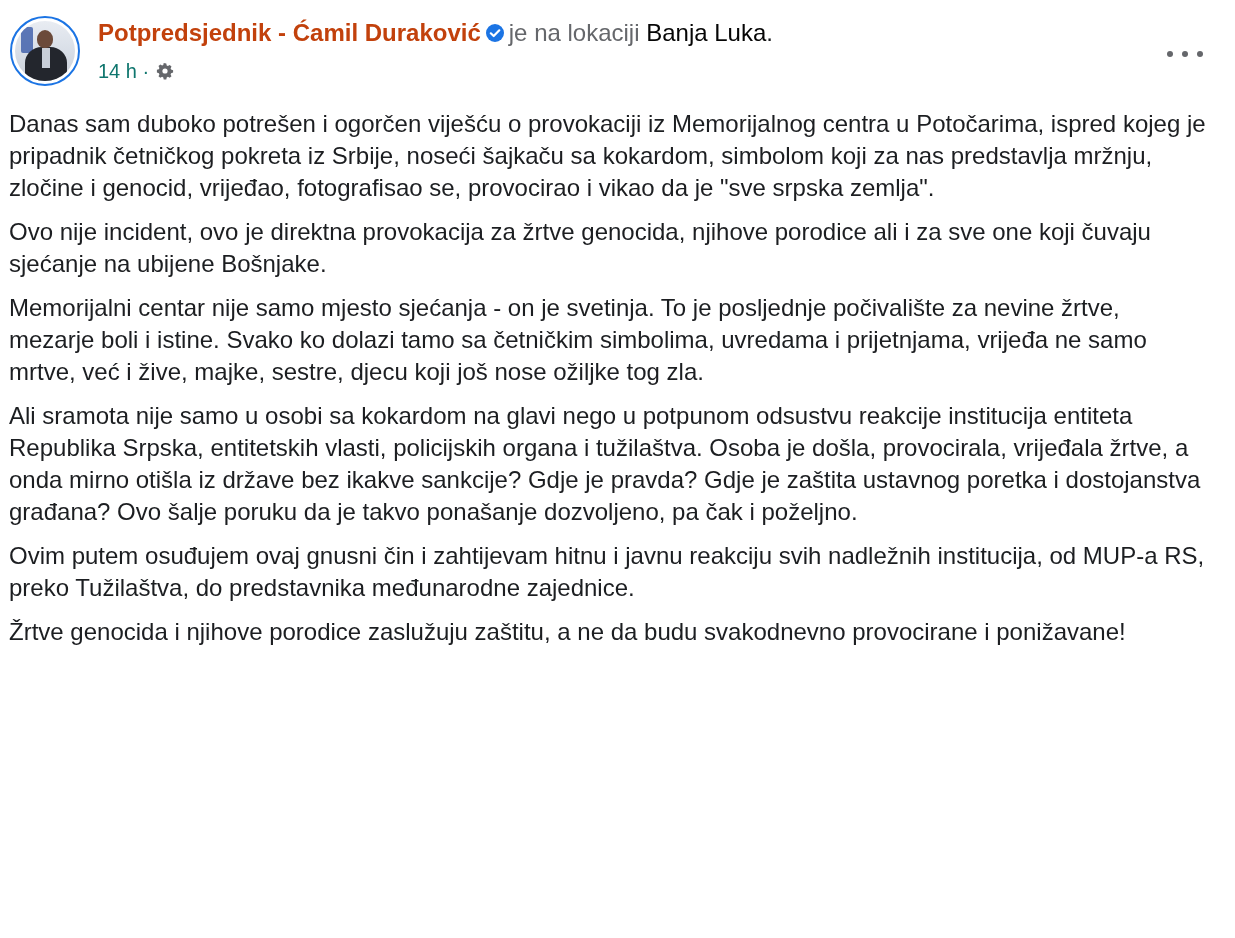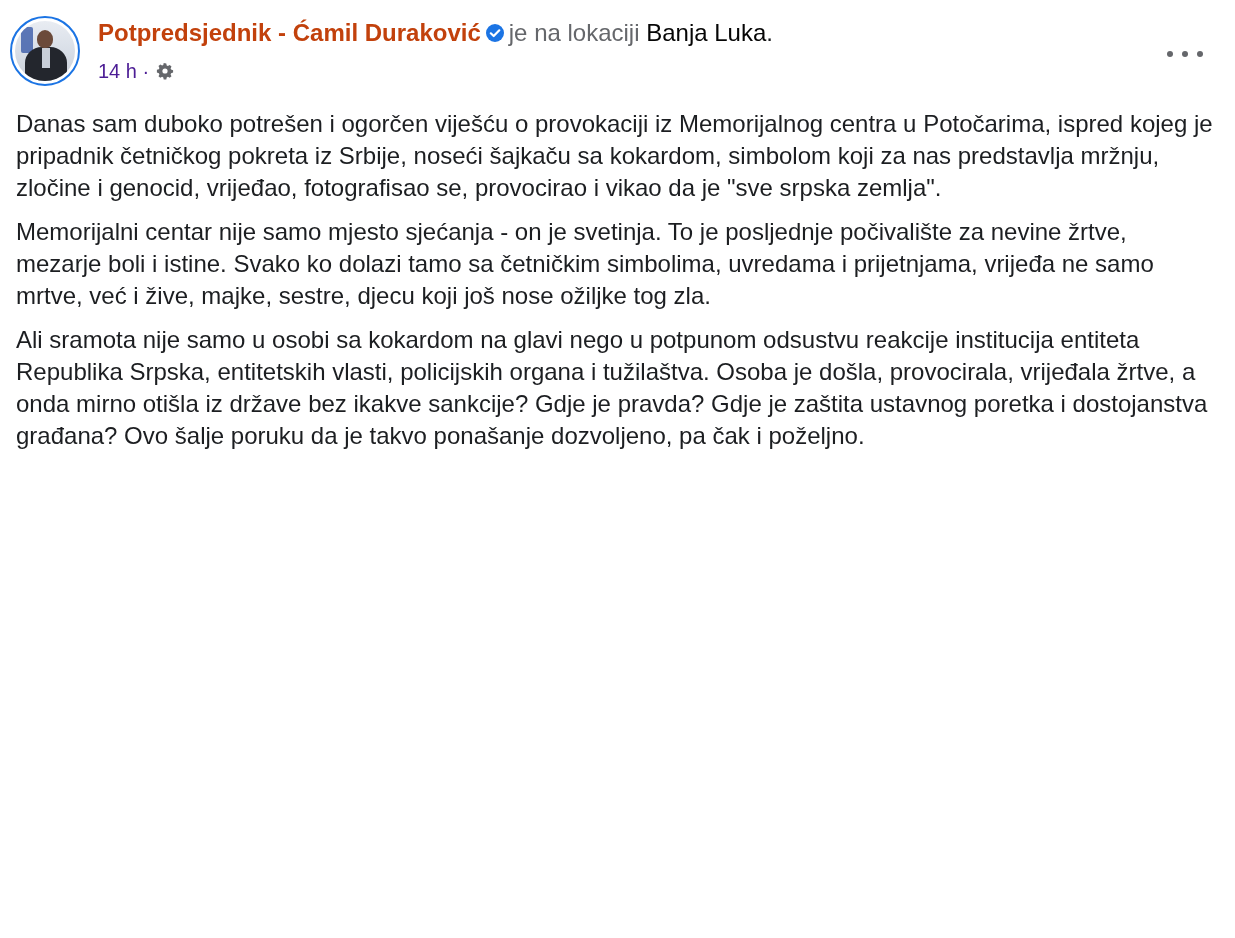--- a/index.html
+++ b/index.html
@@ -90,21 +90,21 @@
     margin-left: 4px;
   }
   .loc {
     font-weight: normal;
     color: #050505;
   }
   .meta-line {
     position: absolute;
     left: 88px; top: 44px;
     font-size: 20px;
-    color: #4c1d95;
+    color: #0f766e;
     line-height: 26px;
     white-space: nowrap;
   }
   .gear {
     display: inline-block;
     width: 20px; height: 20px;
     vertical-align: -3px;
   }
   .more {
     position: absolute;
@@ -112,21 +112,21 @@
     width: 36px; height: 20px;
     display: flex; align-items: center; justify-content: space-between;
     cursor: pointer;
   }
   .more .dot {
     width: 6px; height: 6px; border-radius: 50%;
     background: #65676b;
   }
   .body-text {
     position: absolute;
-    left: 16px; top: 108px;
+    left: 9px; top: 108px;
     width: 1200px;
     font-size: 24px;
     line-height: 32px;
     color: #1c1e21;
   }
   .body-text p {
     margin: 0 0 12px 0;
   }
 </style>
 </head>
@@ -164,16 +164,19 @@
 
     <div class="more">
       <span class="dot"></span>
       <span class="dot"></span>
       <span class="dot"></span>
     </div>
   </div>
 
   <div class="body-text">
     <p>Danas sam duboko potrešen i ogorčen viješću o provokaciji iz Memorijalnog centra u Potočarima, ispred kojeg je pripadnik četničkog pokreta iz Srbije, noseći šajkaču sa kokardom, simbolom koji za nas predstavlja mržnju, zločine i genocid, vrijeđao, fotografisao se, provocirao i vikao da je "sve srpska zemlja".</p>
+    <p>Ovo nije incident, ovo je direktna provokacija za žrtve genocida, njihove porodice ali i za sve one koji čuvaju sjećanje na ubijene Bošnjake.</p>
     <p>Memorijalni centar nije samo mjesto sjećanja - on je svetinja. To je posljednje počivalište za nevine žrtve, mezarje boli i istine. Svako ko dolazi tamo sa četničkim simbolima, uvredama i prijetnjama, vrijeđa ne samo mrtve, već i žive, majke, sestre, djecu koji još nose ožiljke tog zla.</p>
     <p>Ali sramota nije samo u osobi sa kokardom na glavi nego u potpunom odsustvu reakcije institucija entiteta Republika Srpska, entitetskih vlasti, policijskih organa i tužilaštva. Osoba je došla, provocirala, vrijeđala žrtve, a onda mirno otišla iz države bez ikakve sankcije? Gdje je pravda? Gdje je zaštita ustavnog poretka i dostojanstva građana? Ovo šalje poruku da je takvo ponašanje dozvoljeno, pa čak i poželjno.</p>
+    <p>Ovim putem osuđujem ovaj gnusni čin i zahtijevam hitnu i javnu reakciju svih nadležnih institucija, od MUP-a RS, preko Tužilaštva, do predstavnika međunarodne zajednice.</p>
+    <p>Žrtve genocida i njihove porodice zaslužuju zaštitu, a ne da budu svakodnevno provocirane i ponižavane!</p>
   </div>
 </div>
 
 </body></html>

